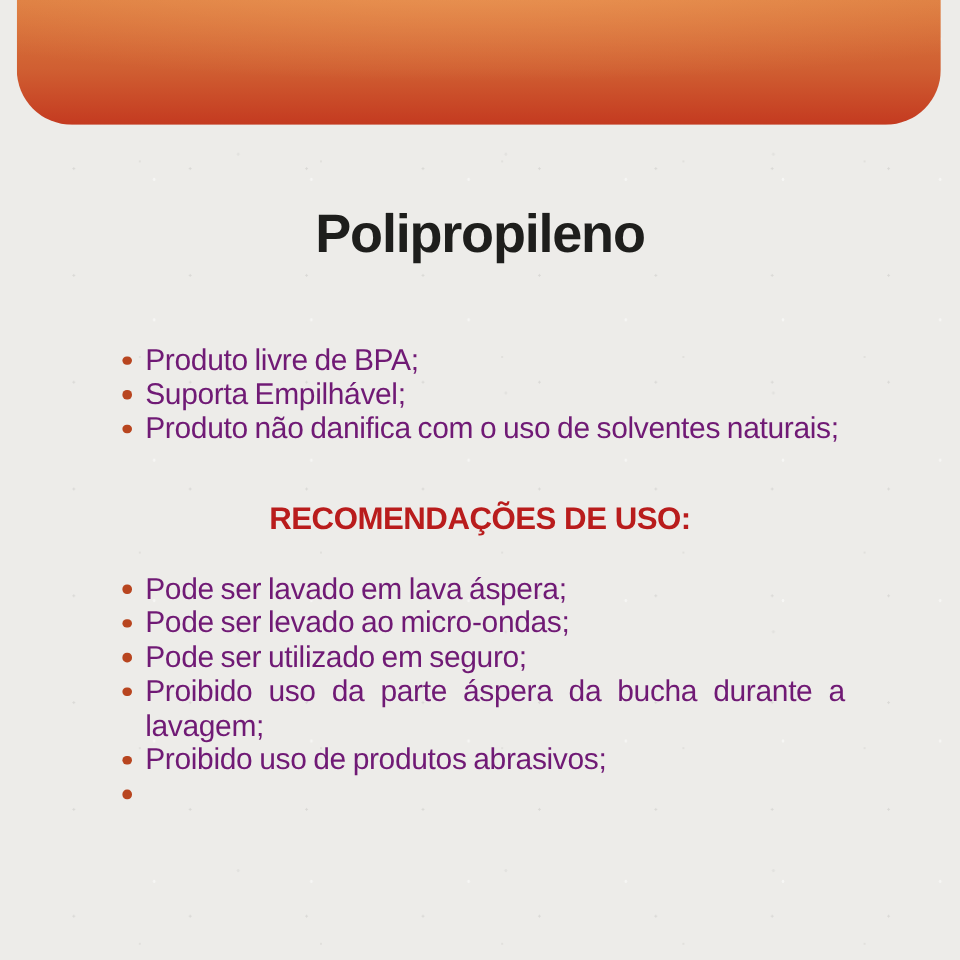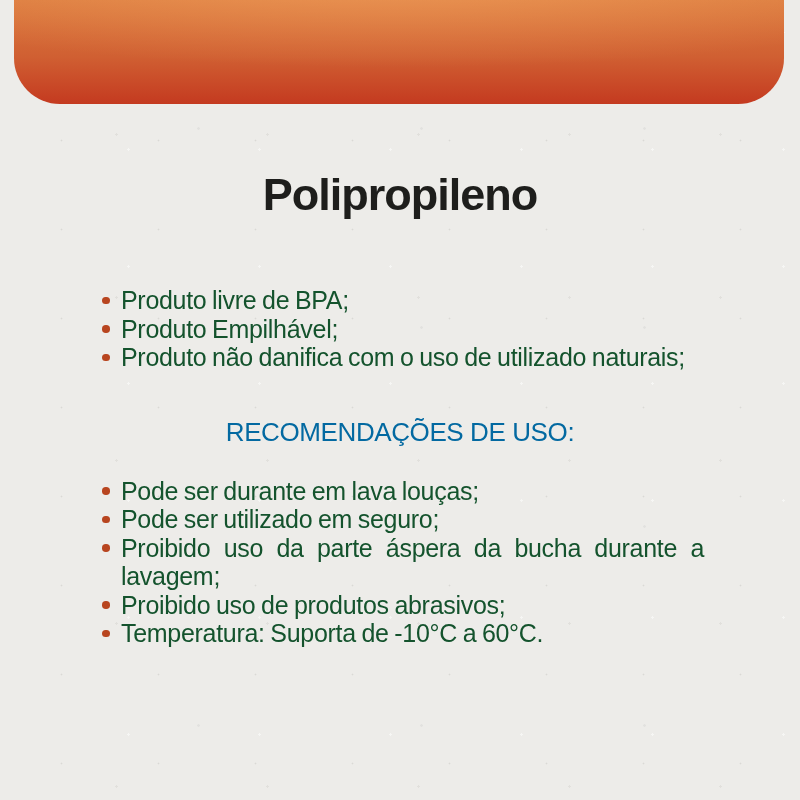--- a/index.html
+++ b/index.html
@@ -62,87 +62,90 @@
   ul.bullet-list.features { margin-top: 66px; }
   ul.bullet-list.recs     { margin-top: 30px; }
 
   ul.bullet-list li {
     position: relative;
     padding-left: 21px;
     font-size: 25px;
     line-height: 28.5px;
     letter-spacing: -0.3px;
     word-spacing: -1px;
-    color: #14532d;
+    color: #701a75;
   }
 
   ul.bullet-list.recs li { text-align: justify; }
 
   .dot {
     position: absolute;
     left: 2px;
     top: 10.5px;
     width: 7.5px;
     height: 7.5px;
     border-radius: 50%;
     background: #B8451F;
   }
 
   h2.section-heading {
     margin-top: 45px;
     text-align: center;
     font-size: 26px;
     line-height: 30px;
-    font-weight: 400;
+    font-weight: 700;
     letter-spacing: -0.4px;
-    color: #0369a1;
+    color: #b91c1c;
   }
 </style>
 </head>
 <body>
 
 <div class="band"></div>
 
 <main class="content">
 
   <h1 class="page-title">Polipropileno</h1>
 
   <ul class="bullet-list features">
     <li>
       <span class="dot"></span>
       <span>Produto livre de BPA;</span>
     </li>
     <li>
       <span class="dot"></span>
-      <span>Produto Empilhável;</span>
+      <span>Suporta Empilhável;</span>
     </li>
     <li>
       <span class="dot"></span>
-      <span>Produto não danifica com o uso de utilizado naturais;</span>
+      <span>Produto não danifica com o uso de solventes naturais;</span>
     </li>
   </ul>
 
   <h2 class="section-heading">RECOMENDAÇÕES DE USO:</h2>
 
   <ul class="bullet-list recs">
     <li>
       <span class="dot"></span>
-      <span>Pode ser durante em lava louças;</span>
+      <span>Pode ser lavado em lava áspera;</span>
+    </li>
+    <li>
+      <span class="dot"></span>
+      <span>Pode ser levado ao micro-ondas;</span>
     </li>
     <li>
       <span class="dot"></span>
       <span>Pode ser utilizado em seguro;</span>
     </li>
     <li>
       <span class="dot"></span>
       <span>Proibido uso da parte áspera da bucha durante a lavagem;</span>
     </li>
     <li>
       <span class="dot"></span>
       <span>Proibido uso de produtos abrasivos;</span>
     </li>
     <li>
       <span class="dot"></span>
-      <span>Temperatura: Suporta de -10°C a 60°C.</span>
     </li>
   </ul>
 
 </main>
 
 </body></html>

